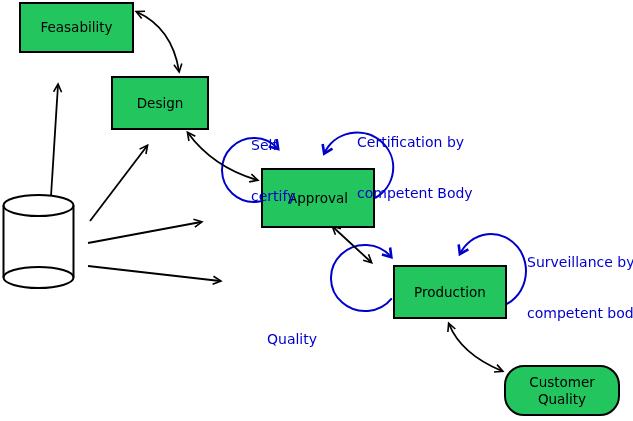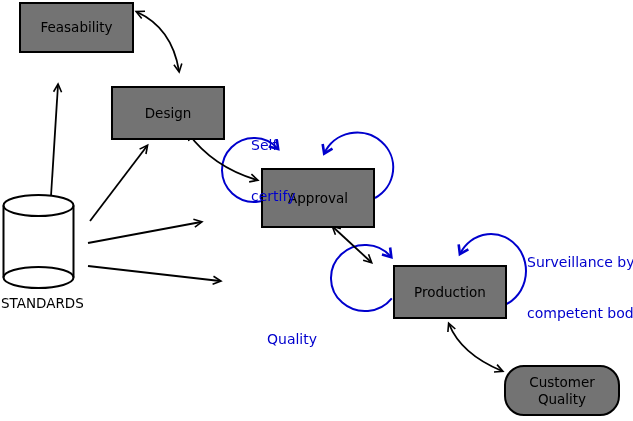--- a/index.html
+++ b/index.html
@@ -8,21 +8,21 @@
     width:633px;height:421px;
     background:#ffffff;
     font-family:"DejaVu Sans","Liberation Sans",sans-serif;
     overflow:hidden;
   }
   #wires{position:absolute;left:0;top:0;width:633px;height:421px;z-index:1;}
   .node{
     position:absolute;
     box-sizing:border-box;
     border:2px solid #000000;
-    background:#737373;
+    background:#22c55e;
     display:flex;flex-direction:column;
     align-items:center;justify-content:center;
     font-size:13.5px;color:#000000;
     line-height:17px;
     z-index:2;
     text-align:center;
   }
   .ann{
     position:absolute;
     font-size:14px;
@@ -32,21 +32,21 @@
     z-index:3;
   }
   .blacklabel{
     position:absolute;
     font-size:13.5px;
     color:#000000;
     z-index:3;
     white-space:pre;
   }
   #node-feasability{left:19px;top:2px;width:115px;height:51px;}
-  #node-design{left:111px;top:86px;width:114px;height:54px;}
+  #node-design{left:111px;top:76px;width:98px;height:54px;}
   #node-approval{left:261px;top:168px;width:114px;height:60px;}
   #node-production{left:393px;top:265px;width:114px;height:54px;}
   #node-customer{left:504px;top:365px;width:116px;height:51px;border-radius:20px;}
   #ann-self{left:251px;top:103px;}
   #ann-cert{left:357px;top:100px;}
   #ann-surv{left:527px;top:220px;}
   #ann-quality{left:267px;top:297px;}
   #label-standards{left:1px;top:295px;}
 </style>
 </head>
@@ -101,27 +101,30 @@
 
   <div class="node" id="node-production">
     <span>Production</span>
   </div>
 
   <div class="node" id="node-customer">
     <span>Customer</span>
     <span>Quality</span>
   </div>
 
-  <div class="blacklabel" id="label-standards">STANDARDS</div>
 
   <div class="ann" id="ann-self">
     <div>Self</div>
     <div>certify</div>
   </div>
 
+  <div class="ann" id="ann-cert">
+    <div>Certification by</div>
+    <div>competent Body</div>
+  </div>
 
   <div class="ann" id="ann-surv">
     <div>Surveillance by</div>
     <div>competent body</div>
   </div>
 
   <div class="ann" id="ann-quality">
     <div>Quality</div>
     
   </div>

